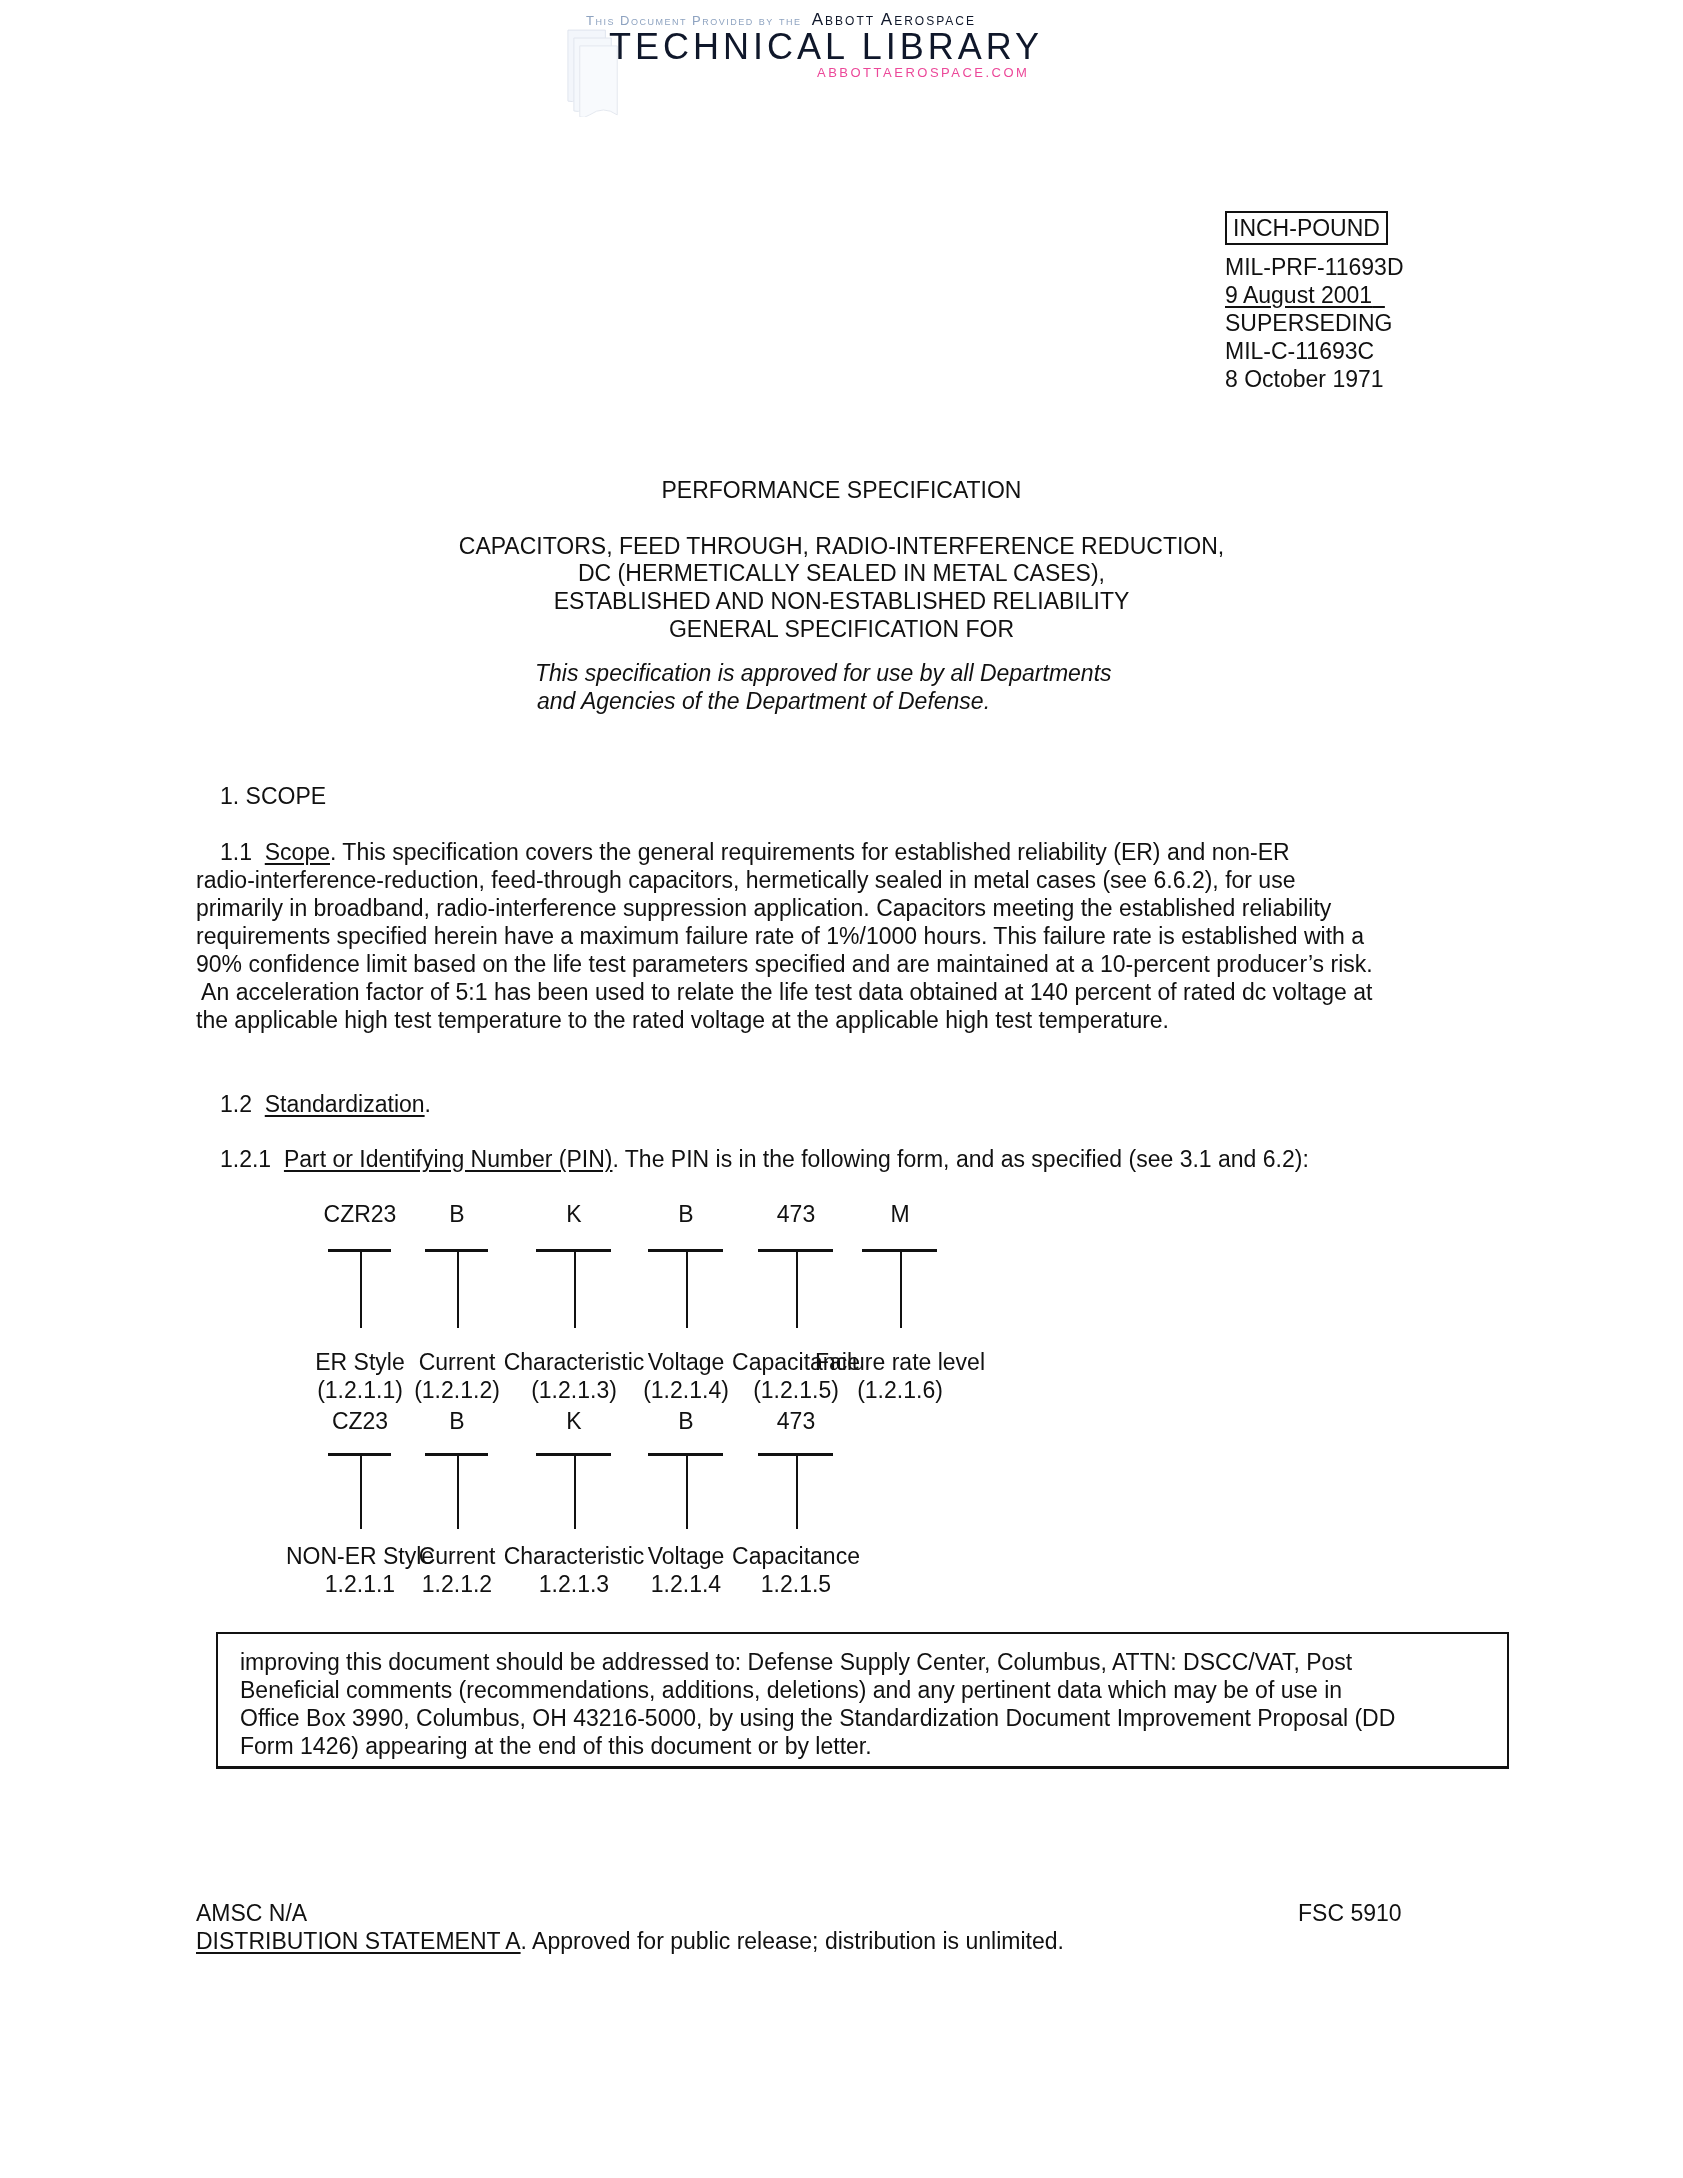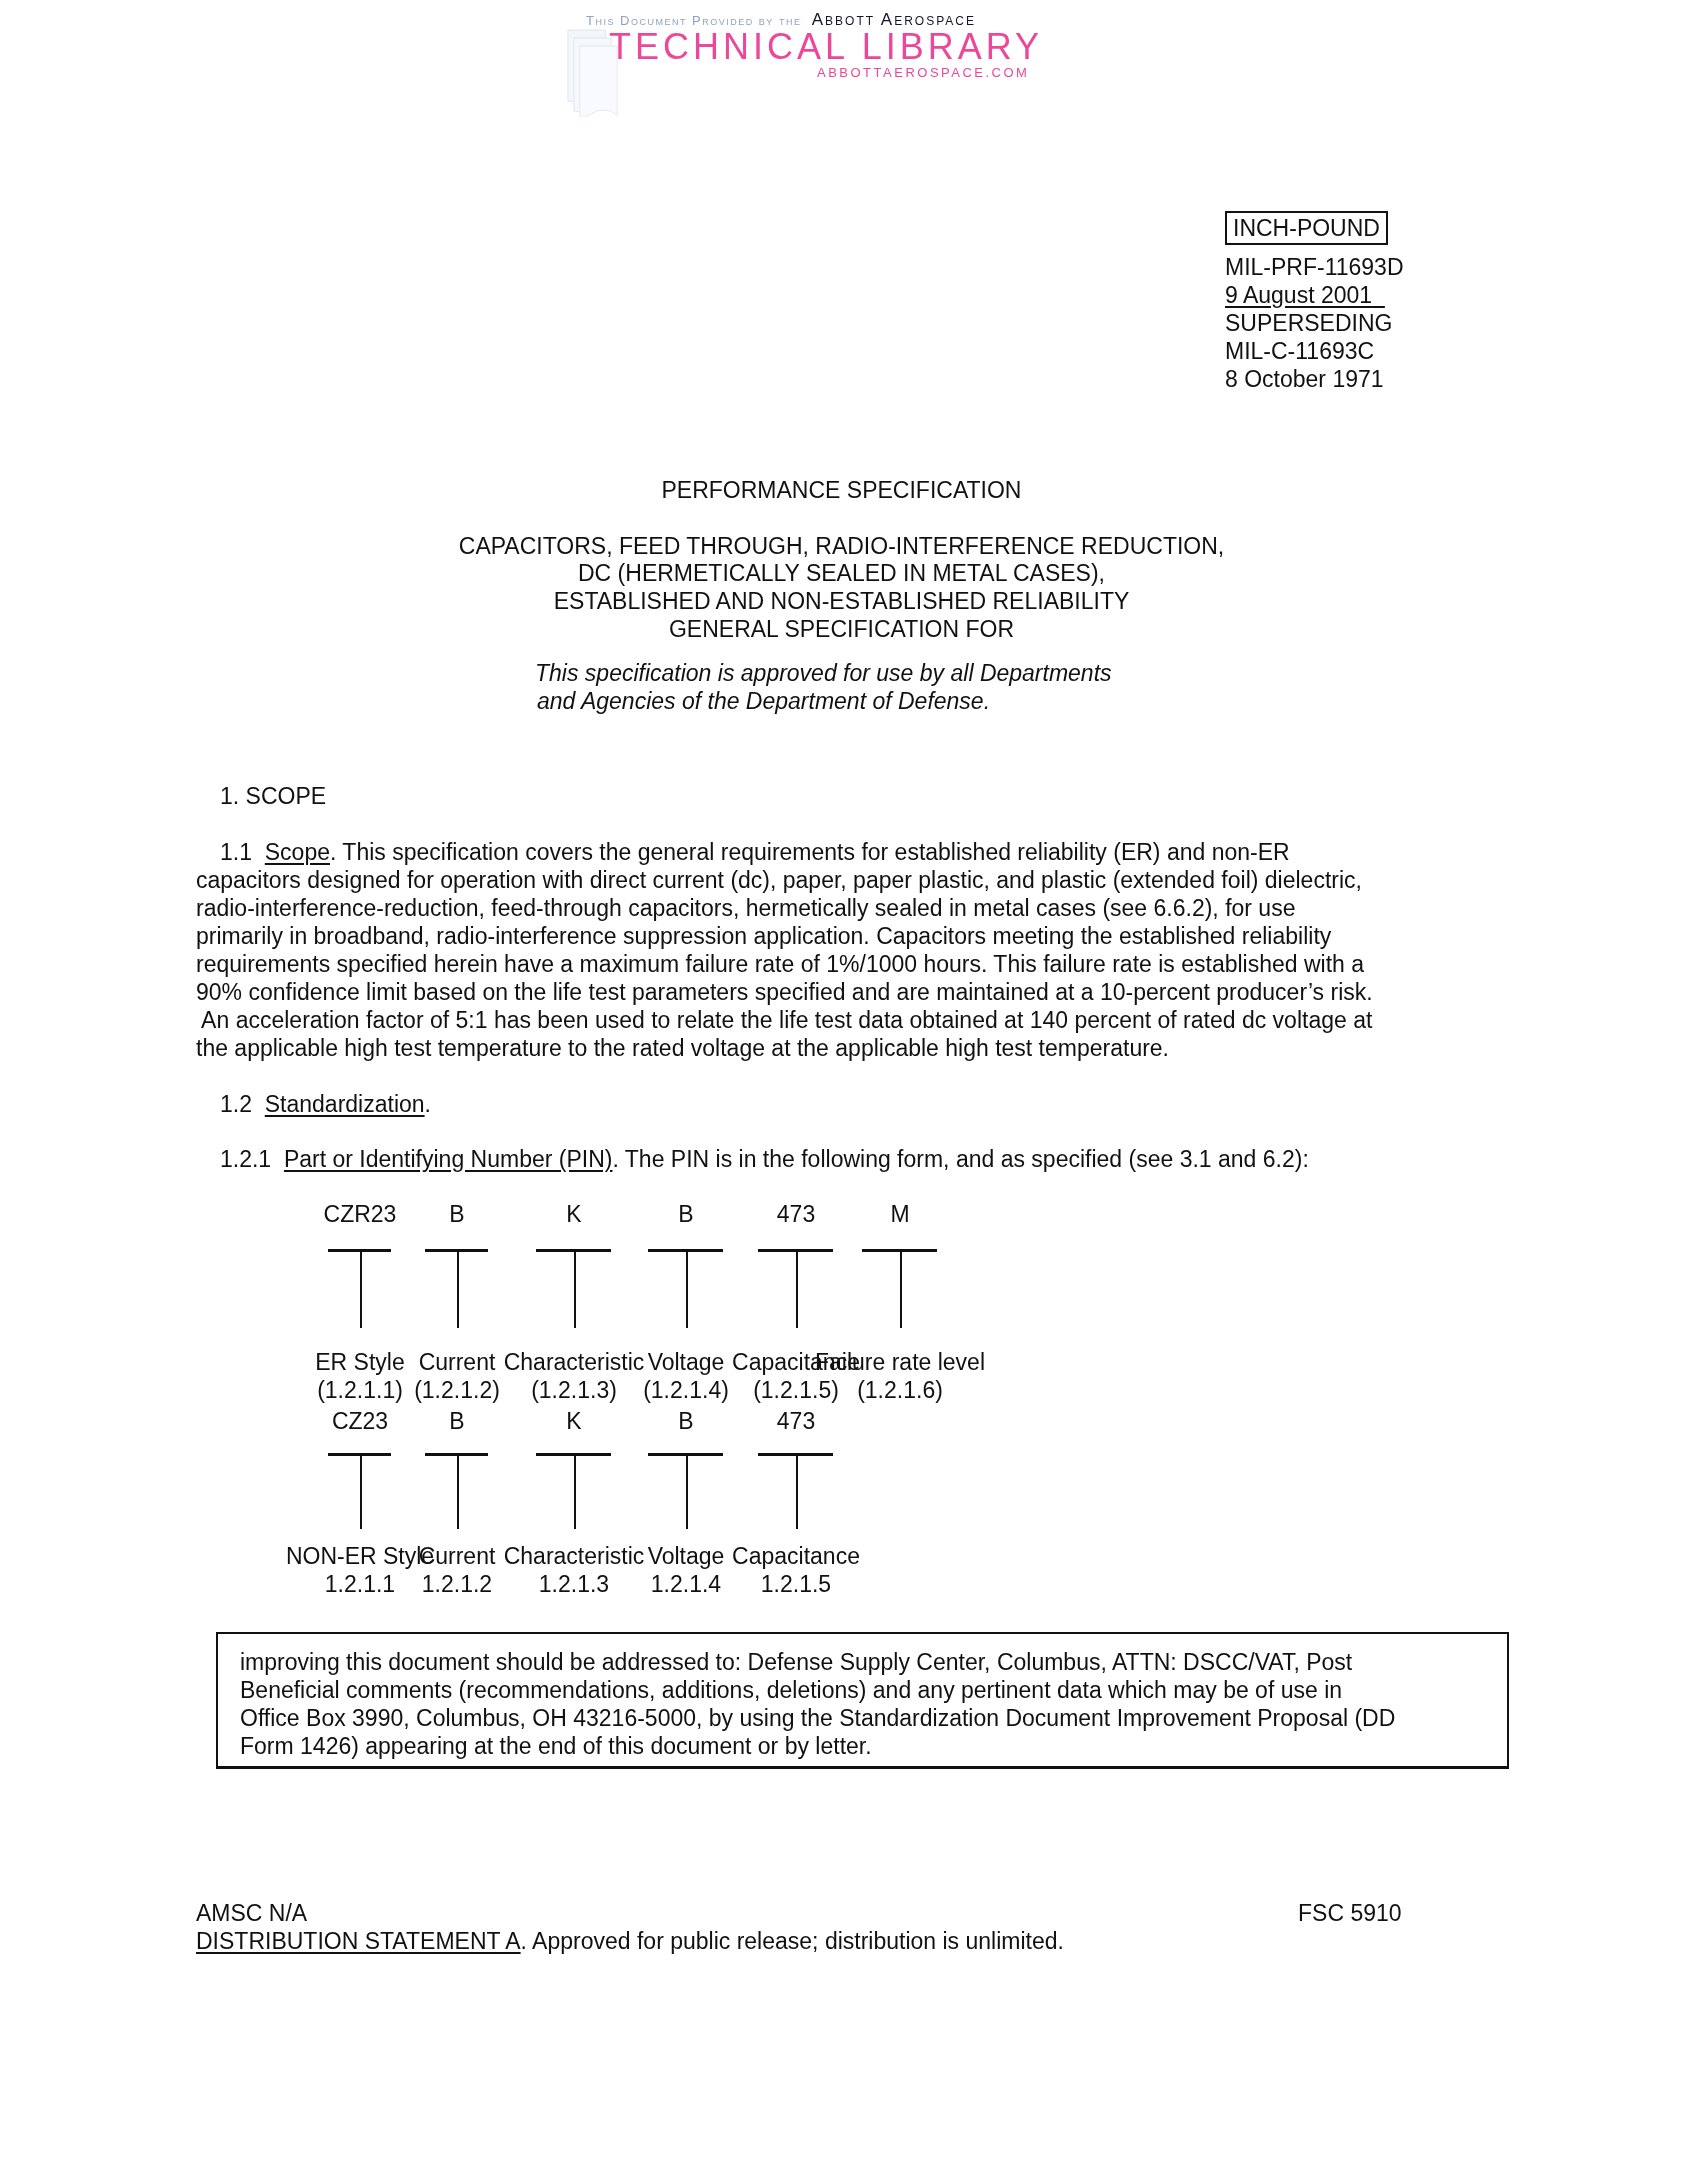--- a/index.html
+++ b/index.html
@@ -7,21 +7,21 @@
          font-family: "Liberation Sans", sans-serif; color: #111111; }
   .abs { position: absolute; }
   .u { text-decoration: underline; text-underline-offset: 3px; }
 
   
   .wm { left: 564px; top: 6px; width: 515px; height: 109px; }
   .wm-line1 { position: absolute; left: 22px; top: 4px; font-size: 13px; letter-spacing: 1.5px;
               color: #8ea3c0; white-space: nowrap; font-variant: small-caps; }
   .wm-line1 .gray { color: #0f172a; font-size: 17px; letter-spacing: 2px; }
   .wm-line2 { position: absolute; left: 45px; top: 20px; font-size: 36px; letter-spacing: 4px;
-              color: #ec4899; white-space: nowrap; }
+              color: #0f172a; white-space: nowrap; }
   .wm-line3 { position: absolute; left: 253px; top: 59px; font-size: 13px; letter-spacing: 2.5px;
               color: #ec4899; white-space: nowrap; }
   .wm-pages { position: absolute; left: 0; top: 22px; width: 69px; height: 89px; }
 
   
   .ip-box { left: 1225px; top: 211px; border: 2px solid #111; padding: 1px 6px 1px 6px;
             font-size: 23px; line-height: 28px; white-space: nowrap; }
   .hdr-lines { left: 1225px; top: 253px; font-size: 23px; line-height: 28px; white-space: nowrap; }
   .hdr-lines div { height: 28px; }
 
@@ -81,21 +81,20 @@
 
 <div class="abs approve">
   <div>This specification is approved for use by all Departments</div>
   <div style="padding-left:2px;">and Agencies of the Department of Defense.</div>
 </div>
 
 <div class="abs foot" style="left:220px; top:782px;">1.  SCOPE</div>
 
 <div class="abs para" style="top:838px;">
   <div class="line"><span style="padding-left:24px;">1.1</span>&nbsp;&nbsp;<span class="u">Scope</span><span>.  This specification covers the general requirements for established reliability (ER) and non-ER</span></div>
-  <div class="line">capacitors designed for operation with direct current (dc), paper, paper plastic, and plastic (extended foil) dielectric,</div>
   <div class="line">radio-interference-reduction, feed-through capacitors, hermetically sealed in metal cases (see 6.6.2), for use</div>
   <div class="line">primarily in broadband, radio-interference suppression application.  Capacitors meeting the established reliability</div>
   <div class="line">requirements specified herein have a maximum failure rate of 1%/1000 hours.  This failure rate is established with a</div>
   <div class="line">90% confidence limit based on the life test parameters specified and are maintained at a 10-percent producer’s risk.</div>
   <div class="line" style="white-space:pre;"> An acceleration factor of 5:1 has been used to relate the life test data obtained at 140 percent of rated dc voltage at</div>
   <div class="line">the applicable high test temperature to the rated voltage at the applicable high test temperature.</div>
 </div>
 
 <div class="abs foot" style="left:220px; top:1090px;">
   <span>1.2</span>&nbsp;&nbsp;<span class="u">Standardization</span><span>.</span>

